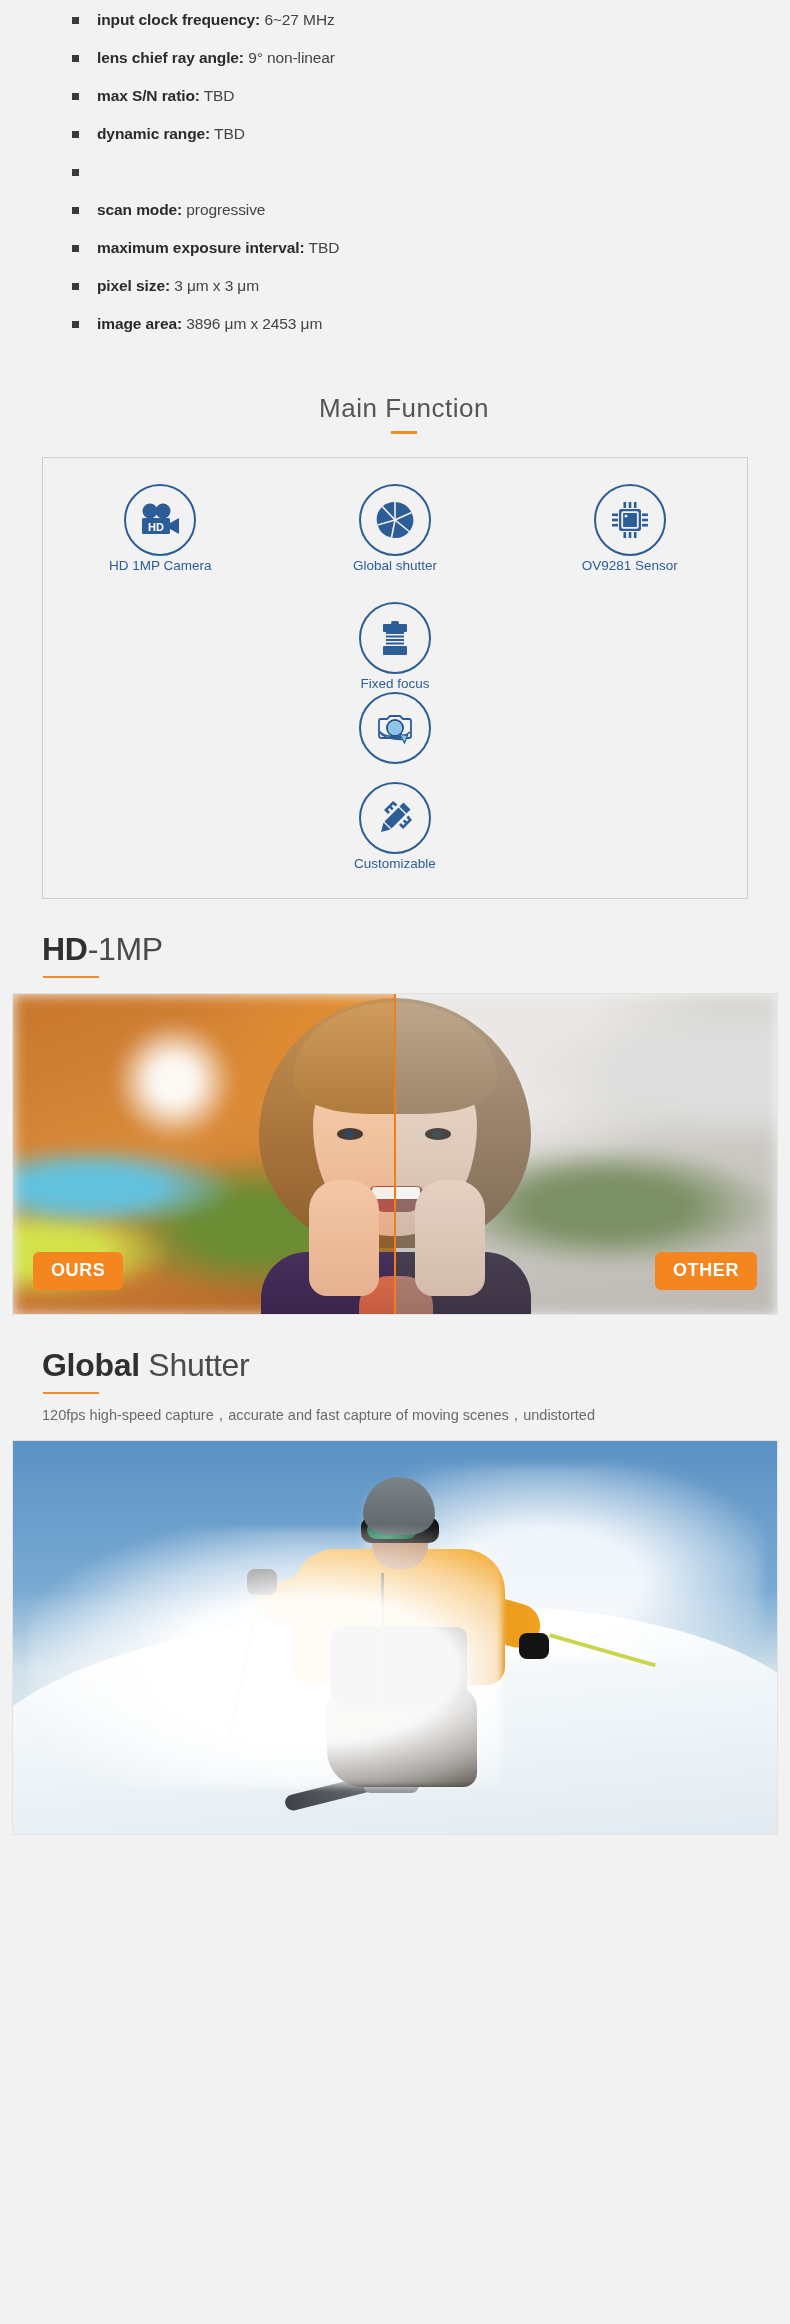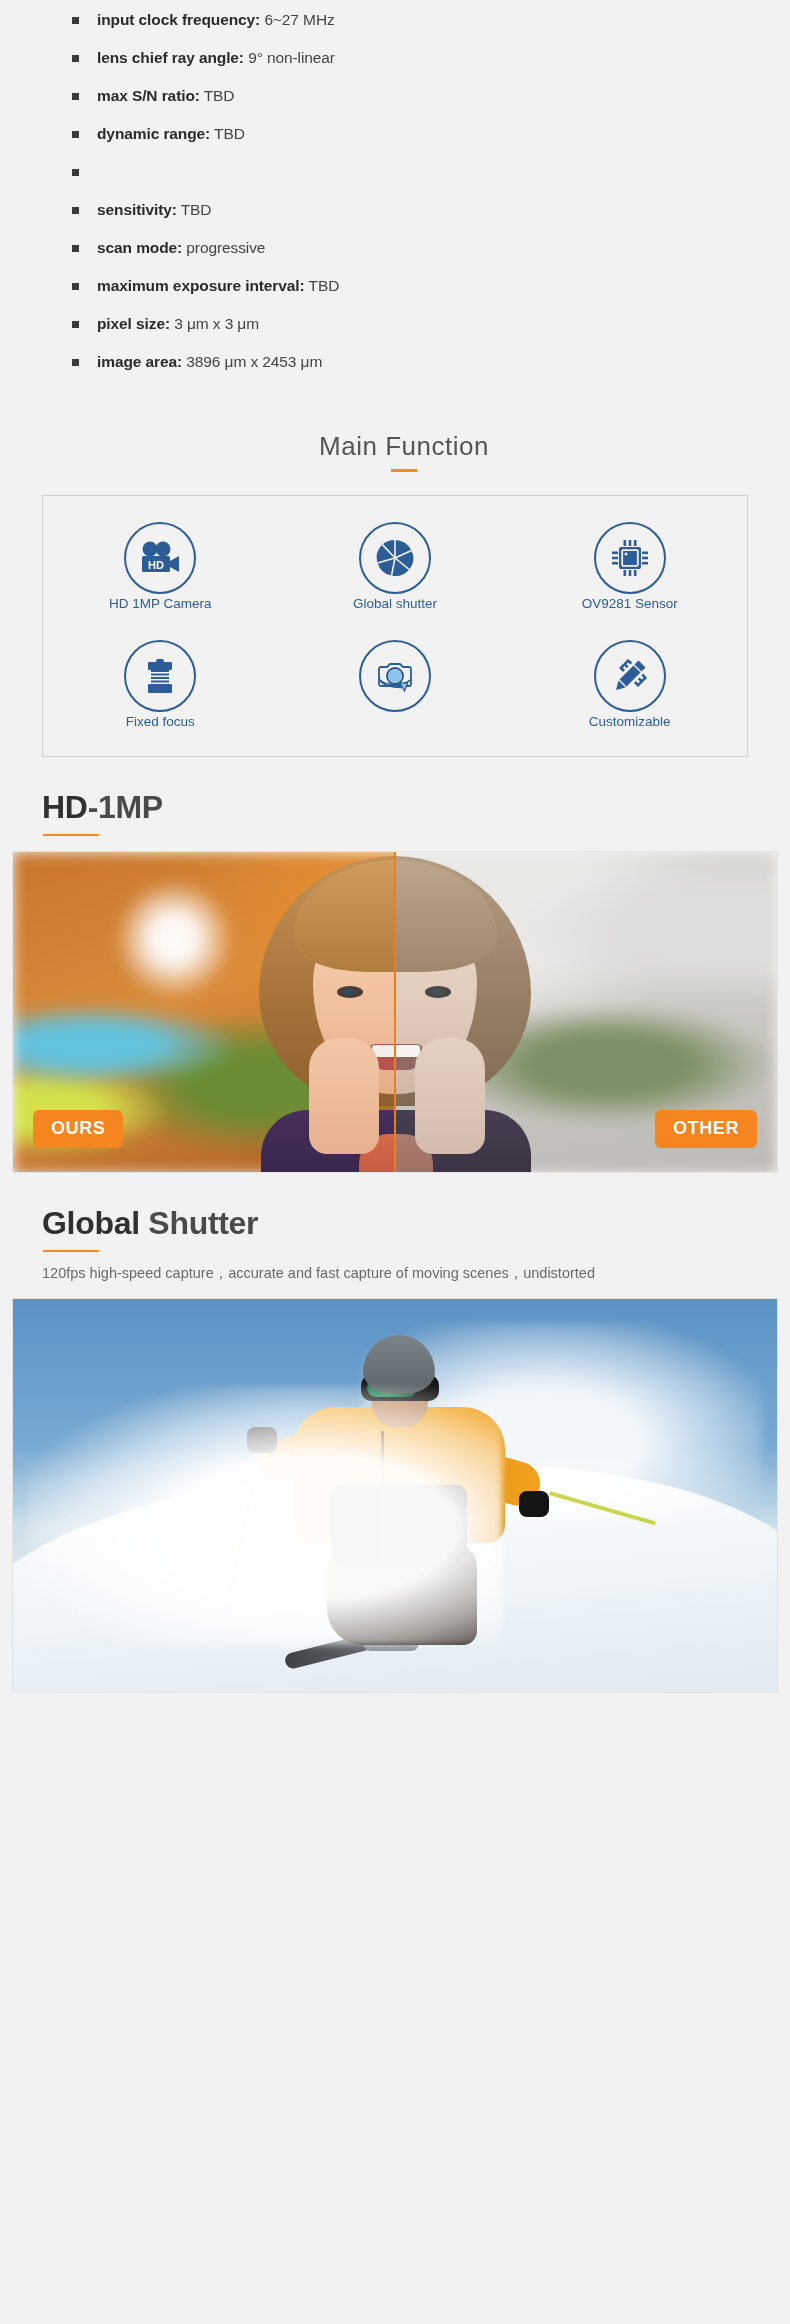--- a/index.html
+++ b/index.html
@@ -88,20 +88,21 @@
     margin: 23px 42px 0 42px;
     border: 1px solid #cfcfcf;
     background: #f2f2f2;
     padding: 26px 0 26px 0;
   }
   .feature-row {
     display: flex;
   }
   .feature-row + .feature-row {
     margin-top: 28px;
+    flex-direction: column;
   }
   .feature-cell {
     flex: 1 1 33.333%;
     display: flex;
     flex-direction: column;
     align-items: center;
   }
   .feature-circle {
     width: 72px;
     height: 72px;
@@ -127,21 +128,21 @@
   .block-head {
     padding-left: 42px;
   }
   .block-title {
     font-size: 32px;
     line-height: 1.05;
     color: #3a3a3a;
     letter-spacing: -0.3px;
   }
   .block-title .strong { font-weight: bold; color: #303030; }
-  .block-title .light  { font-weight: 700; color: #4a4a4a; }
+  .block-title .light  { font-weight: 400; color: #4a4a4a; }
   .block-rule {
     width: 56px;
     height: 2.5px;
     background: #f28b20;
     margin: 9px 0 0 1px;
   }
   .block-desc {
     margin-top: 11px;
     font-size: 14.5px;
     line-height: 20px;
@@ -393,26 +394,20 @@
     </span>
   </li>
   <li class="spec-item">
     <span class="spec-bullet"></span>
     <span class="spec-text">
       <span class="spec-label">dynamic range:</span><span class="spec-value"> TBD</span>
     </span>
   </li>
   <li class="spec-item">
     <span class="spec-bullet"></span>
-  </li>
-  <li class="spec-item">
-    <span class="spec-bullet"></span>
-    <span class="spec-text">
-      <span class="spec-label">sensitivity:</span><span class="spec-value"> TBD</span>
-    </span>
   </li>
   <li class="spec-item">
     <span class="spec-bullet"></span>
     <span class="spec-text">
       <span class="spec-label">scan mode:</span><span class="spec-value"> progressive</span>
     </span>
   </li>
   <li class="spec-item">
     <span class="spec-bullet"></span>
     <span class="spec-text">

